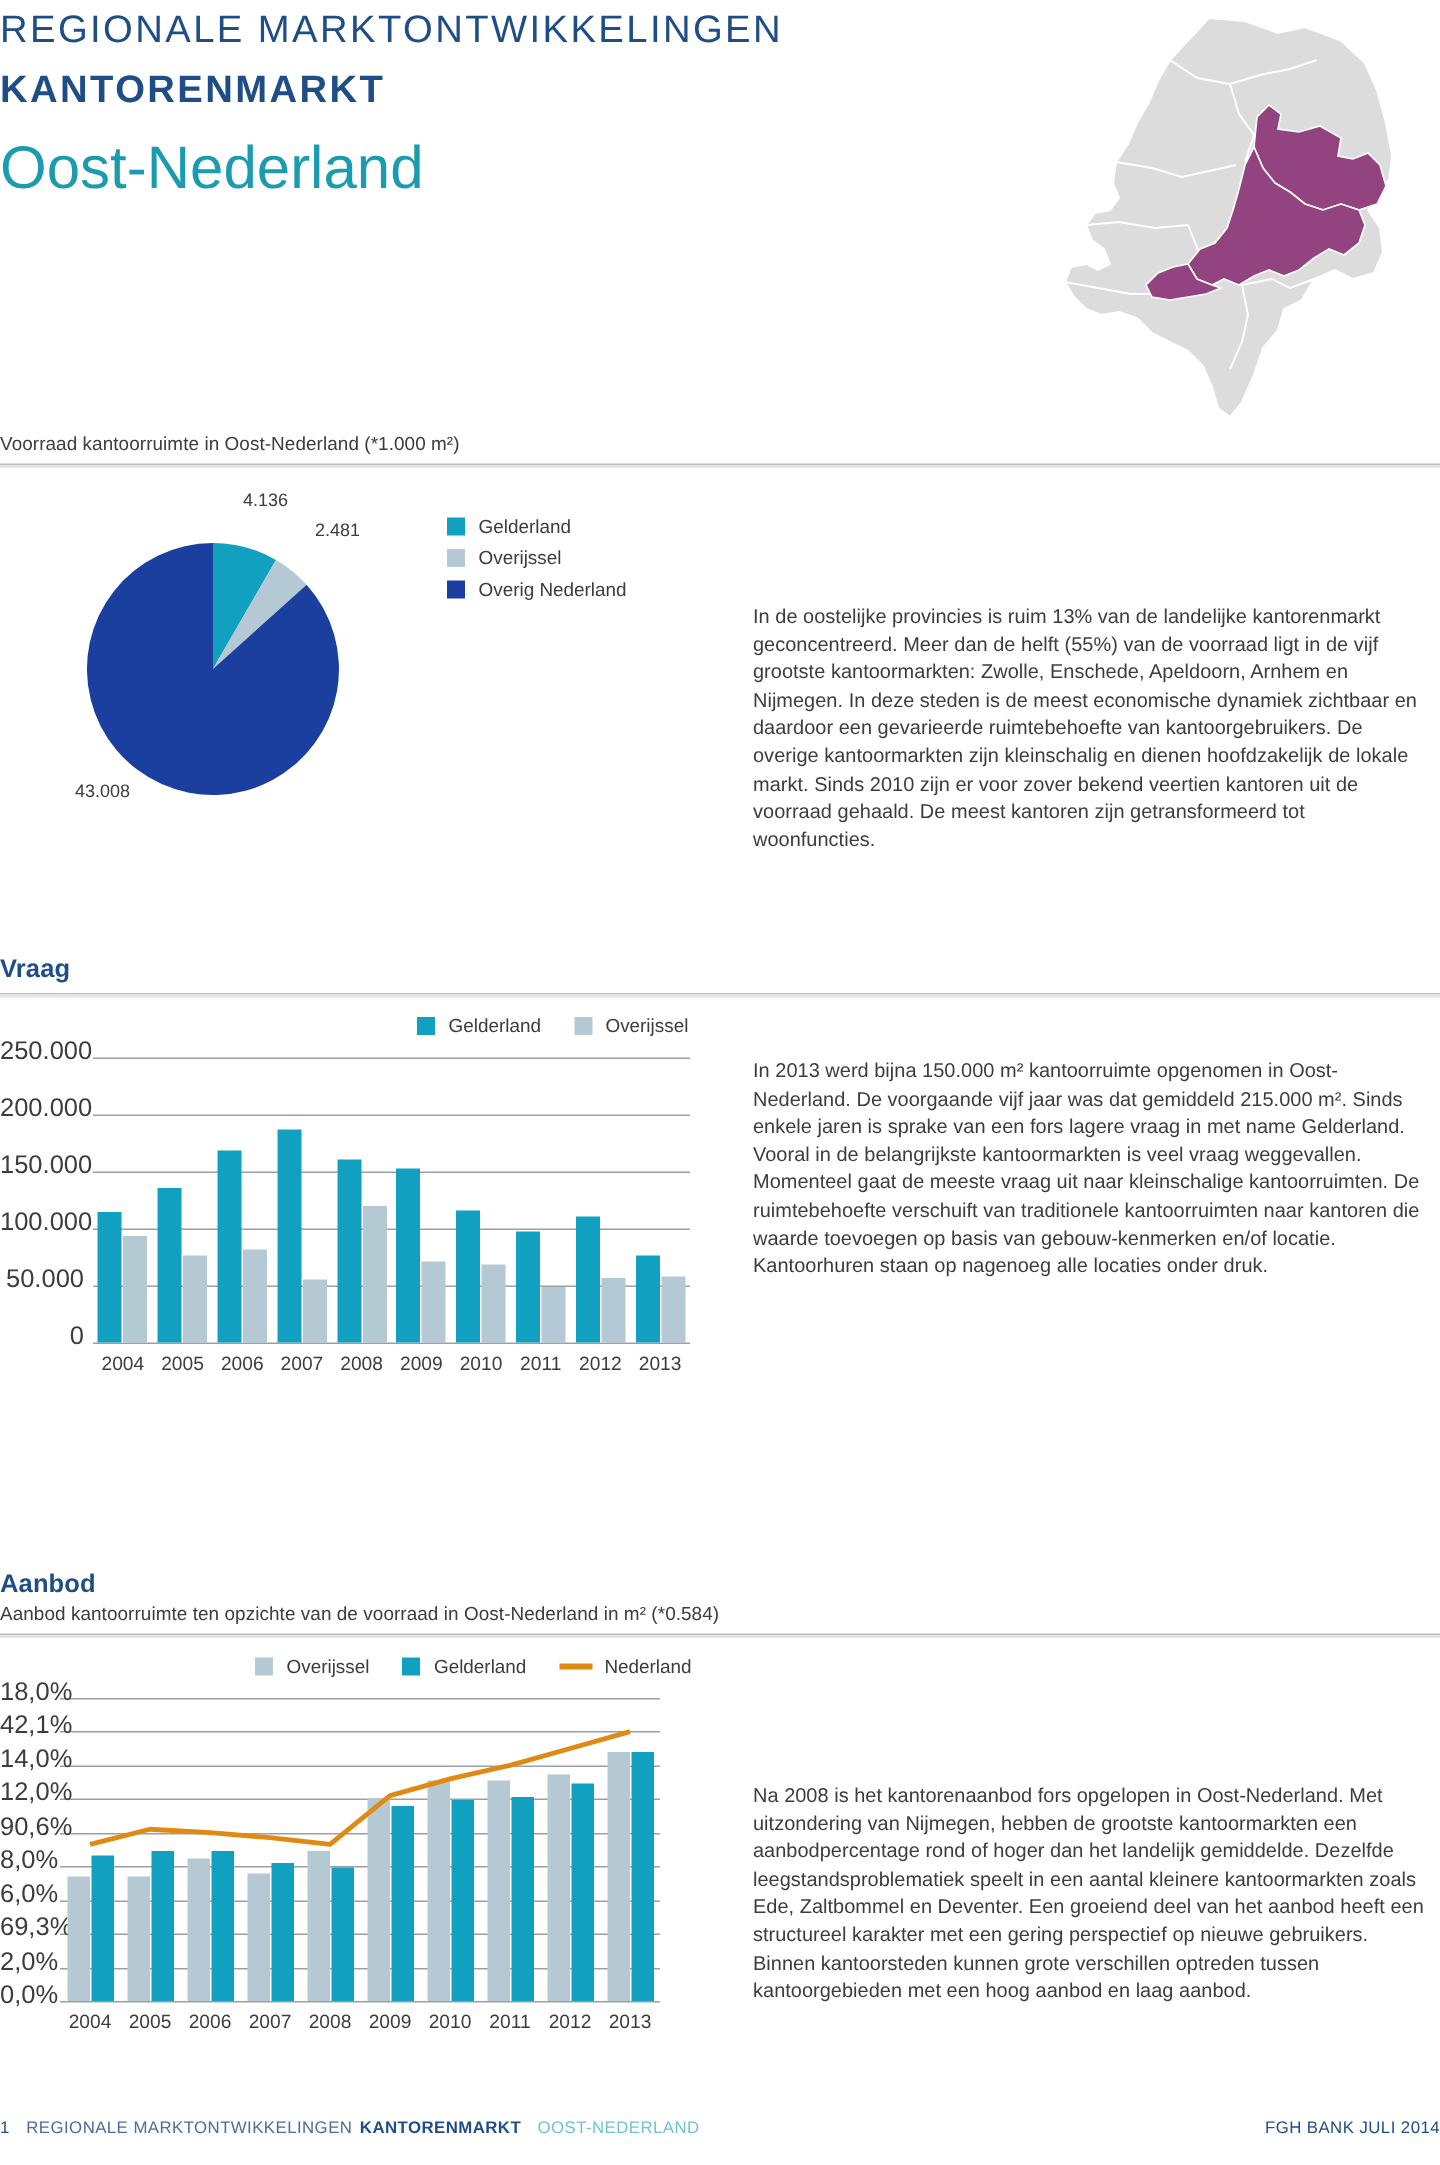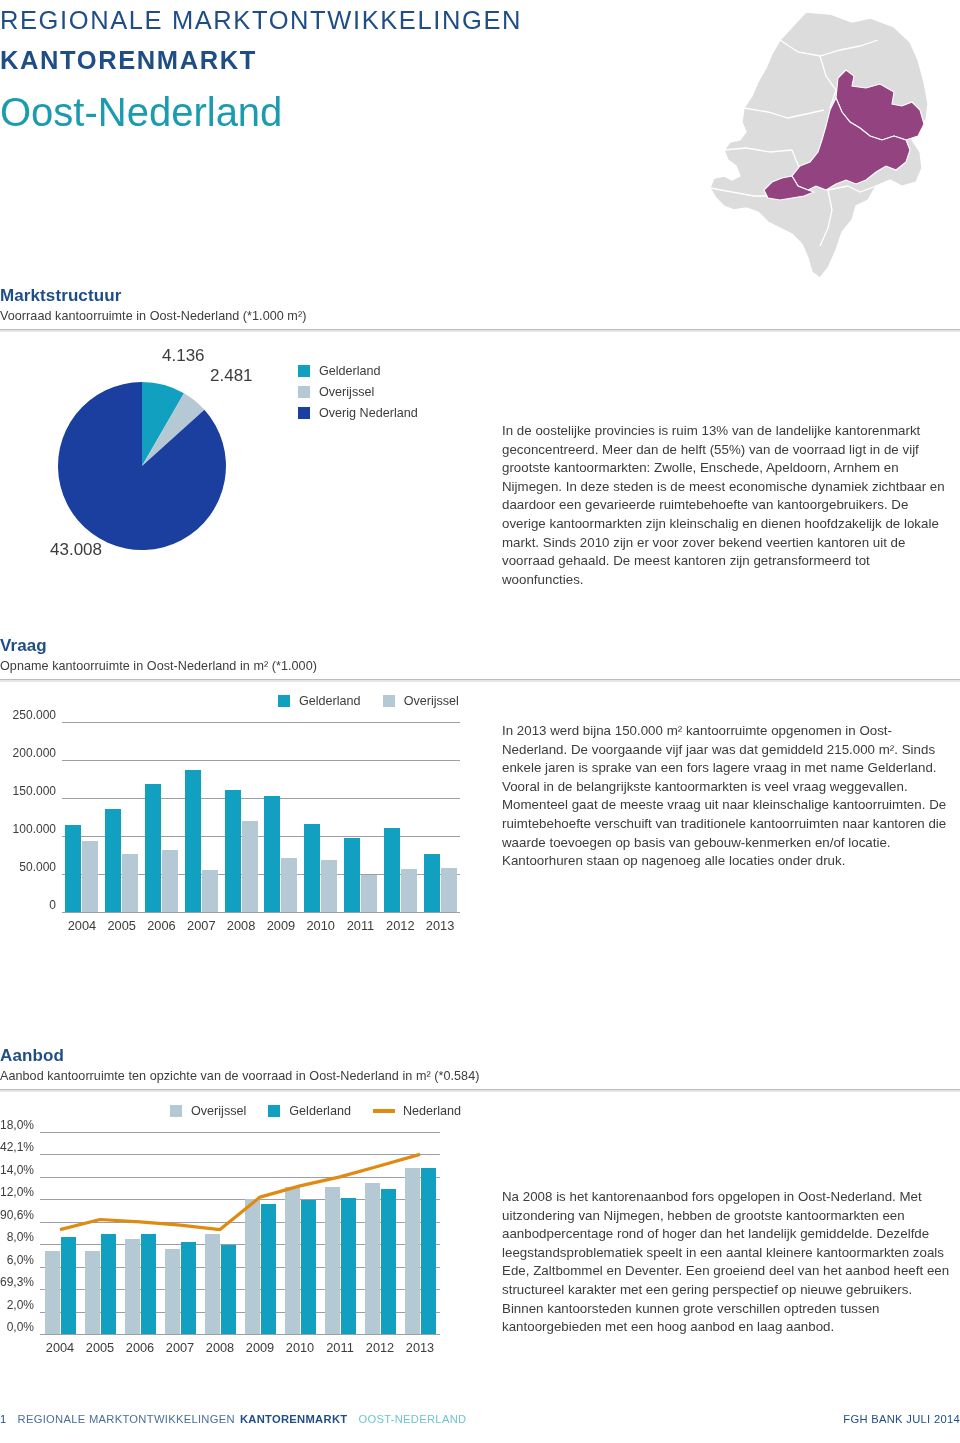--- a/index.html
+++ b/index.html
@@ -44,30 +44,30 @@
   }
 
   .body-text {
     font-size: 13.3px; line-height: 18.6px; color: #3c3c3b;
     text-align: left; letter-spacing: 0.02px;
   }
 
   
   .pie-block { position: relative; width: 480px; height: 230px; }
   .pie-svg { position: absolute; left: 42px; top: 22px; }
-  .pie-lbl { position: absolute; font-size: 17px; color: #3c3c3b; }
+  .pie-lbl { position: absolute; font-size: 12px; color: #3c3c3b; }
   .pie-legend { position: absolute; left: 298px; top: 20px; }
   .lg-row { display: flex; align-items: center; margin-bottom: 7px; }
   .lg-sw { width: 12px; height: 12px; margin-right: 9px; flex: 0 0 auto; }
   .lg-tx { font-size: 12.6px; color: #3c3c3b; }
 
   
   .chart { position: relative; }
   .gridline { position: absolute; height: 1px; background: #9aa0a6; }
-  .ytick { position: absolute; font-size: 12px; color: #3c3c3b; text-align: right; }
+  .ytick { position: absolute; font-size: 17px; color: #3c3c3b; text-align: right; }
   .xtick { position: absolute; font-size: 12.8px; color: #3c3c3b; text-align: center; }
   .bar { position: absolute; bottom: 0; }
   .ch-legend { position: absolute; display: flex; align-items: center; }
   .ch-legend .lg-row { margin-bottom: 0; margin-right: 22px; }
   .lineswatch { width: 22px; height: 4px; margin-right: 8px; background: #e18a12; }
 
   
   .footer { position: absolute; left: 0; bottom: 10px; width: 960px; height: 20px; }
   .ft-left { position: absolute; left: 0; top: 0; display: flex; align-items: baseline; font-size: 11.2px; letter-spacing: 0.3px; }
   .ft-num { color: #1f4e87; margin-right: 11px; }
@@ -125,21 +125,20 @@
                    L138 152 L142 140 L146 126 L150 110 Z"></path>
 
           <path d="M112 176 L102 178 L92 182 L84 190 L88 198 L100 200
                    L112 198 L124 196 L134 192 L128 190 L118 186 Z"></path>
         </g>
       </svg>
     </div>
   </div>
 
   <div class="section" style="top:286px;">
-    <div class="sec-title">Marktstructuur</div>
     <div class="sec-sub">Voorraad kantoorruimte in Oost-Nederland (*1.000 m²)</div>
     <div class="sec-rule"></div>
 
     <div style="position:relative; height:240px; margin-top:12px;">
 
       <div class="pie-block">
         <svg class="pie-svg" width="220" height="200" viewBox="0 0 220 200">
 
           <path d="M100 100 L100 16 A84 84 0 0 1 142 27.3 Z" fill="#12a0c0"></path>
 
@@ -167,21 +166,20 @@
           </div>
         </div>
       </div>
 
       <div class="body-text" style="position:absolute; left:502px; top:78px; width:452px;">In de oostelijke provincies is ruim 13% van de landelijke kantorenmarkt geconcentreerd. Meer dan de helft (55%) van de voorraad ligt in de vijf grootste kantoormarkten: Zwolle, Enschede, Apeldoorn, Arnhem en Nijmegen. In deze steden is de meest economische dynamiek zichtbaar en daardoor een gevarieerde ruimtebehoefte van kantoorgebruikers. De overige kantoormarkten zijn kleinschalig en dienen hoofdzakelijk de lokale markt. Sinds 2010 zijn er voor zover bekend veertien kantoren uit de voorraad gehaald. De meest kantoren zijn getransformeerd tot woonfuncties.</div>
     </div>
   </div>
 
   <div class="section" style="top:636px;">
     <div class="sec-title">Vraag</div>
-    <div class="sec-sub">Opname kantoorruimte in Oost-Nederland in m² (*1.000)</div>
     <div class="sec-rule"></div>
 
     <div style="position:relative; height:290px; margin-top:12px;">
 
       <div class="chart" id="vraag-chart" style="position:absolute; left:0; top:0; width:480px; height:270px;">
         <div class="ch-legend" style="left:278px; top:0px;">
           <div class="lg-row">
             <span class="lg-sw" style="background:#12a0c0;"></span>
             <span class="lg-tx">Gelderland</span>
           </div>

